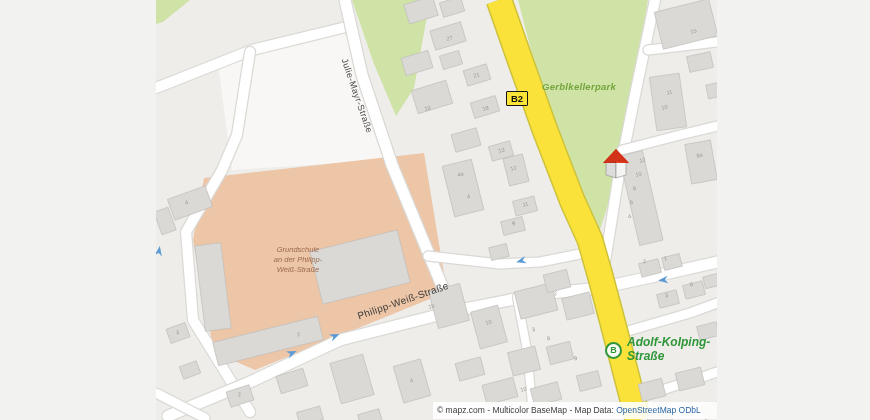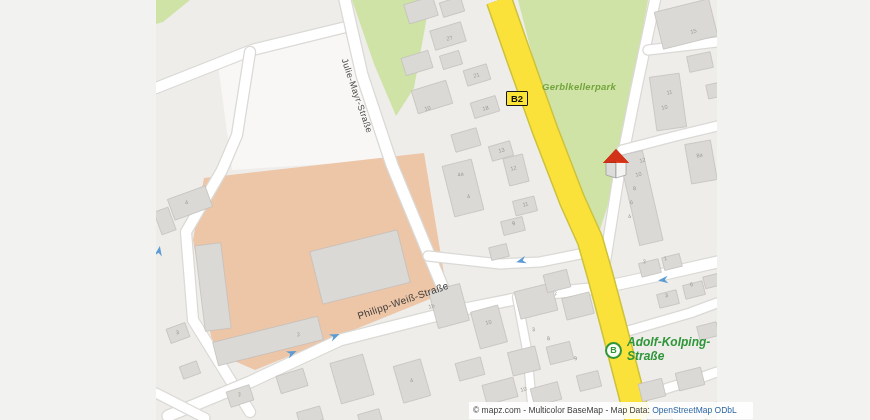--- a/index.html
+++ b/index.html
@@ -9,21 +9,21 @@
   .map-viewport svg{display:block;}
   .maplabel{position:absolute;white-space:nowrap;pointer-events:none;}
   .lbl-julie{left:349px;top:57px;transform:rotate(71deg);transform-origin:0 0;font-size:9px;color:#4a4a48;letter-spacing:.4px;}
   .lbl-philipp{left:356px;top:311px;transform:rotate(-19deg);transform-origin:0 0;font-size:10px;color:#3e3e3c;letter-spacing:.3px;}
   .lbl-adolf{left:627px;top:335px;font-style:italic;font-weight:bold;font-size:12px;color:#2f9639;line-height:1.2;}
   .lbl-park{left:542px;top:81px;font-style:italic;font-weight:bold;font-size:9.5px;color:#74a53d;letter-spacing:.3px;}
   .lbl-school{left:252px;top:245px;width:92px;text-align:center;font-style:italic;font-size:7.5px;color:#9a6a4e;line-height:1.35;white-space:normal;}
   .b2-badge{position:absolute;left:506px;top:91px;height:13px;line-height:13px;padding:0 4px;background:#fbe435;border:1.5px solid #151515;border-radius:1px;font-size:9.5px;font-weight:bold;color:#111;}
   .bus-badge{position:absolute;left:605px;top:342px;width:13px;height:13px;border:2px solid #2f9639;border-radius:50%;background:#fdfdf8;color:#2f9639;font-weight:bold;font-size:9px;line-height:13px;text-align:center;}
   .house-marker{position:absolute;left:601px;top:147px;}
-  .attribution{position:absolute;left:433px;top:402px;width:280px;height:17px;line-height:17px;background:rgba(255,255,255,.88);font-size:8.5px;color:#3c3c3c;padding-left:4px;overflow:hidden;margin-left:36px;}
+  .attribution{position:absolute;left:433px;top:402px;width:280px;height:17px;line-height:17px;background:rgba(255,255,255,.88);font-size:8.5px;color:#3c3c3c;padding-left:4px;overflow:hidden;}
   .attribution .osm-link{color:#2a66a5;cursor:pointer;}
 </style>
 </head>
 <body>
 
 <div class="canvas">
   <div class="map-viewport">
     <svg id="map-svg" width="561" height="420" viewBox="156 0 561 420">
       <g id="areas">
           <polygon points="156,0 190,0 163,22 156,24" fill="#cfe3a6"></polygon>
@@ -168,20 +168,25 @@
     </svg>
   </div>
 
   <div class="maplabel lbl-julie">Julie-Mayr-Straße</div>
   <div class="maplabel lbl-philipp">Philipp-Weiß-Straße</div>
   <div class="maplabel lbl-adolf">
     <div>Adolf-Kolping-</div>
     <div>Straße</div>
   </div>
   <div class="maplabel lbl-park">Gerblkellerpark</div>
+  <div class="maplabel lbl-school">
+    <div>Grundschule</div>
+    <div>an der Philipp-</div>
+    <div>Weiß-Straße</div>
+  </div>
 
   <div class="b2-badge">B2</div>
   <div class="bus-badge">B</div>
 
   <svg class="house-marker" width="30" height="34" viewBox="0 0 30 34">
     <polygon points="5,15 15,15 15,31 5,28" fill="#dcdcda" stroke="#8a8a88" stroke-width="0.6"></polygon>
     <polygon points="15,15 25,15 25,28 15,31" fill="#f4f4f2" stroke="#8a8a88" stroke-width="0.6"></polygon>
     <polygon points="2,16 15,2 15,16" fill="#b5301a"></polygon>
     <polygon points="15,2 28,16 15,16" fill="#e34322"></polygon>
     <polygon points="2,16 15,2 28,16 15,14.5" fill="#d23318"></polygon>

